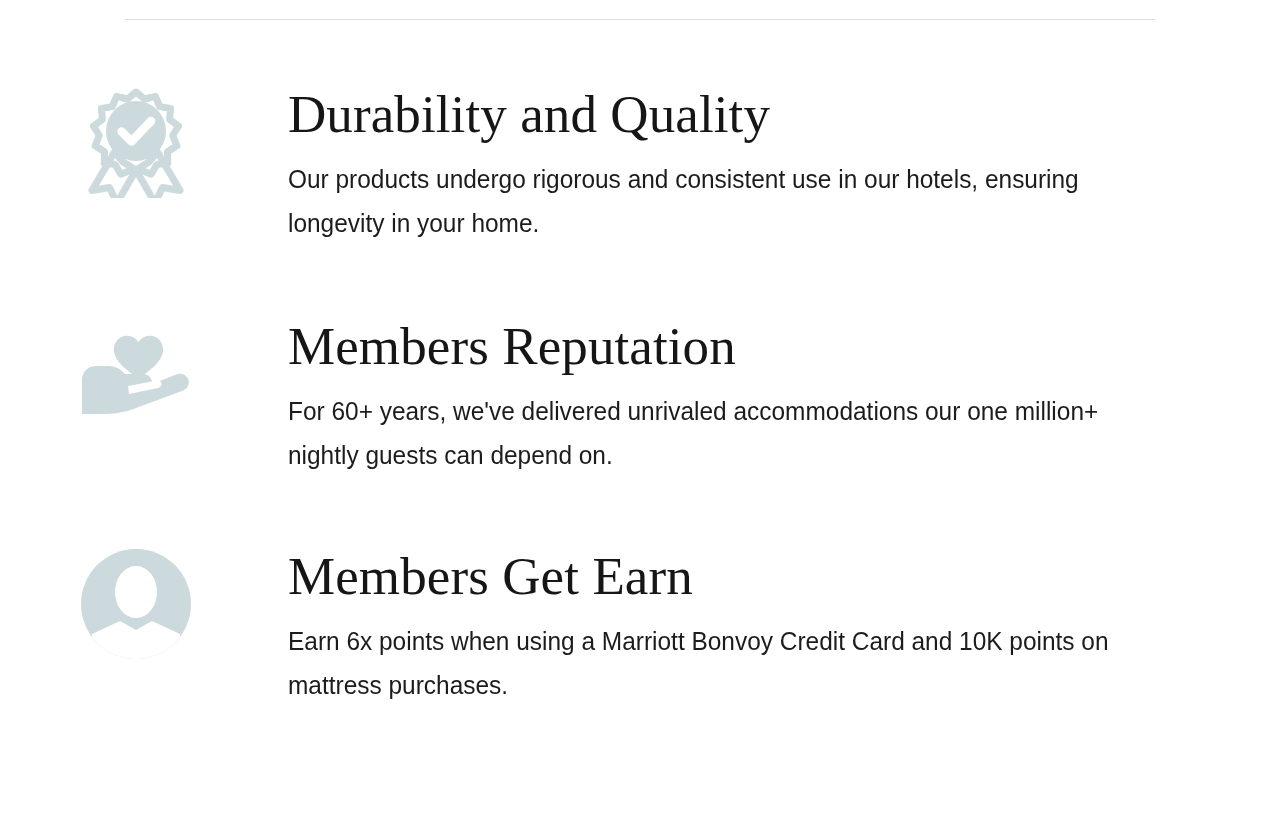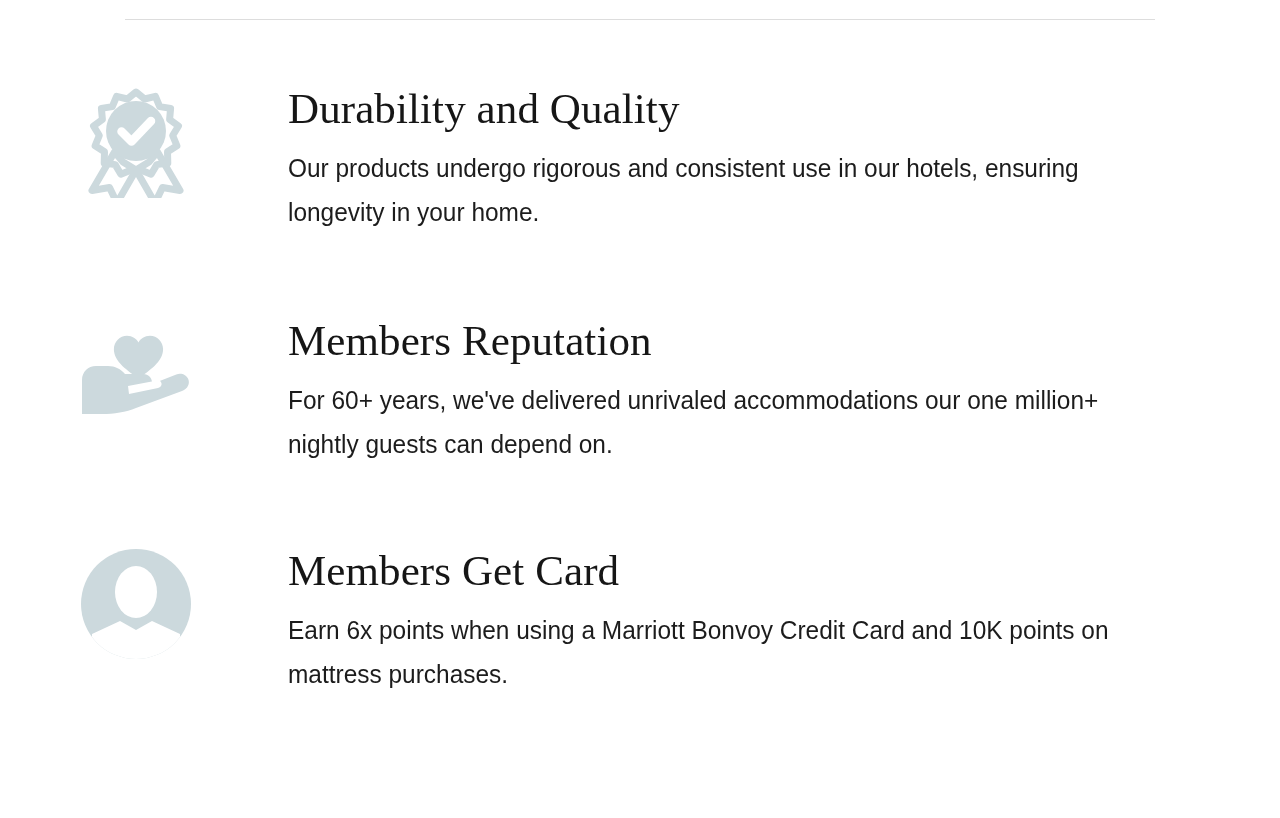--- a/index.html
+++ b/index.html
@@ -66,21 +66,21 @@
 
   .feature-body {
     position: absolute;
     left: 288px;
     top: 0;
     width: 905px;
   }
 
   .feature-title {
     font-family: "Liberation Serif", "DejaVu Serif", serif;
-    font-size: 43px;
+    font-size: 53px;
     font-weight: 400;
     line-height: 1.08;
     color: #161616;
     margin: 0;
     padding: 0;
     letter-spacing: 0.1px;
   }
 
   .feature-desc {
     font-family: "Liberation Sans", sans-serif;
@@ -167,19 +167,19 @@
           <circle cx="60" cy="56" r="55" fill="#ccd9dd"></circle>
           <g clip-path="url(#avatarClip)" fill="#ffffff">
 
             <ellipse cx="60" cy="44" rx="21" ry="26"></ellipse>
 
             <path d="M60 82 L44 73 L16 86 L16 118 L104 118 L104 86 L76 73 Z"></path>
           </g>
         </svg>
       </div>
       <div class="feature-body">
-        <h2 class="feature-title">Members Get Card</h2>
+        <h2 class="feature-title">Members Get Earn</h2>
         <p class="feature-desc">Earn 6x points when using a Marriott Bonvoy Credit Card and 10K points on mattress purchases.</p>
       </div>
     </div>
 
   </div>
 </div>
 
 </body></html>

